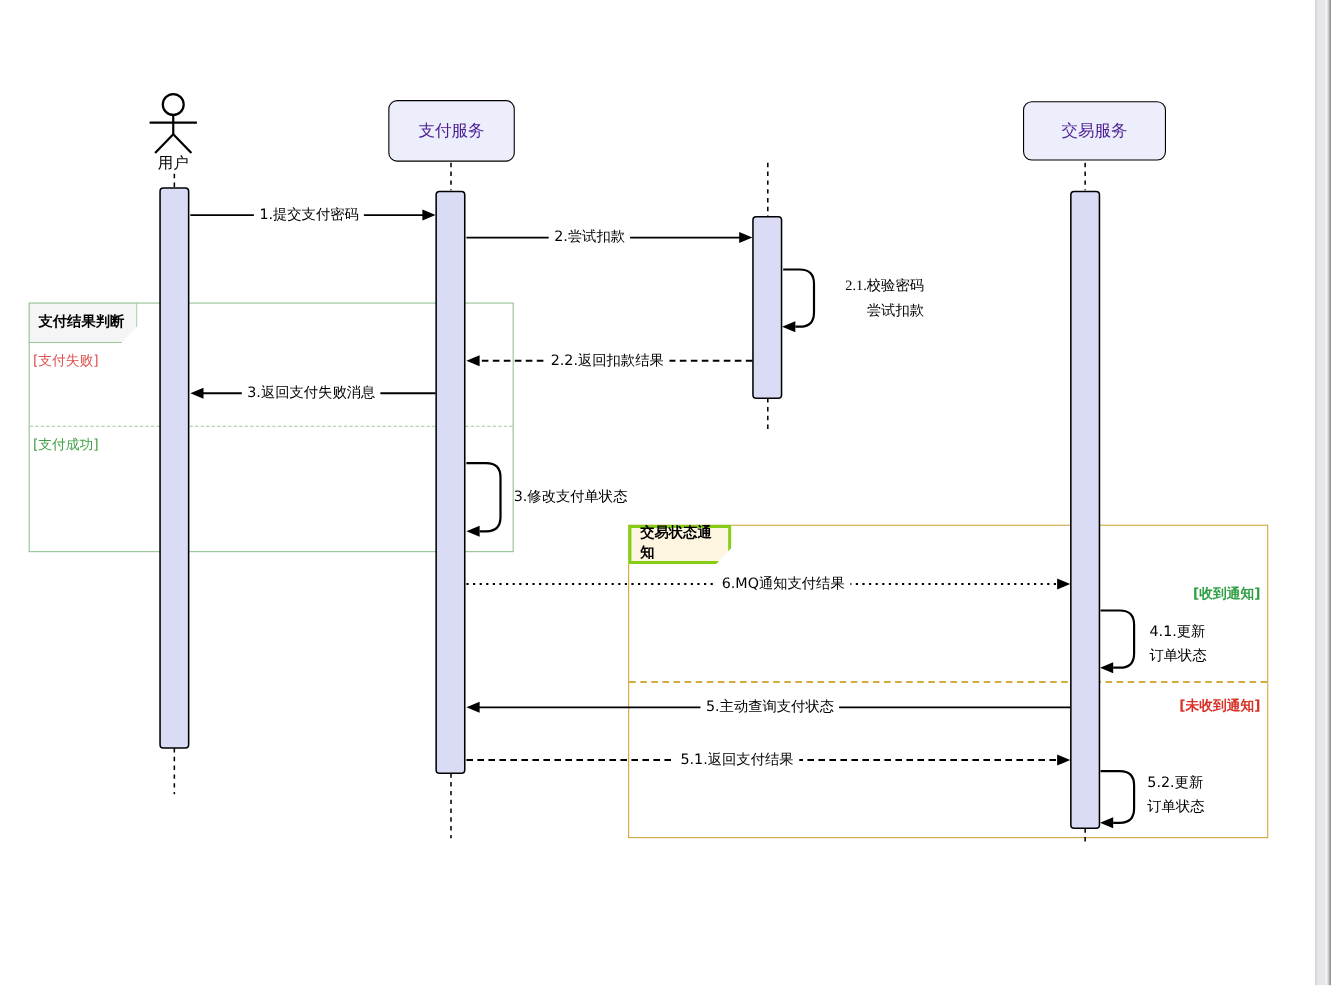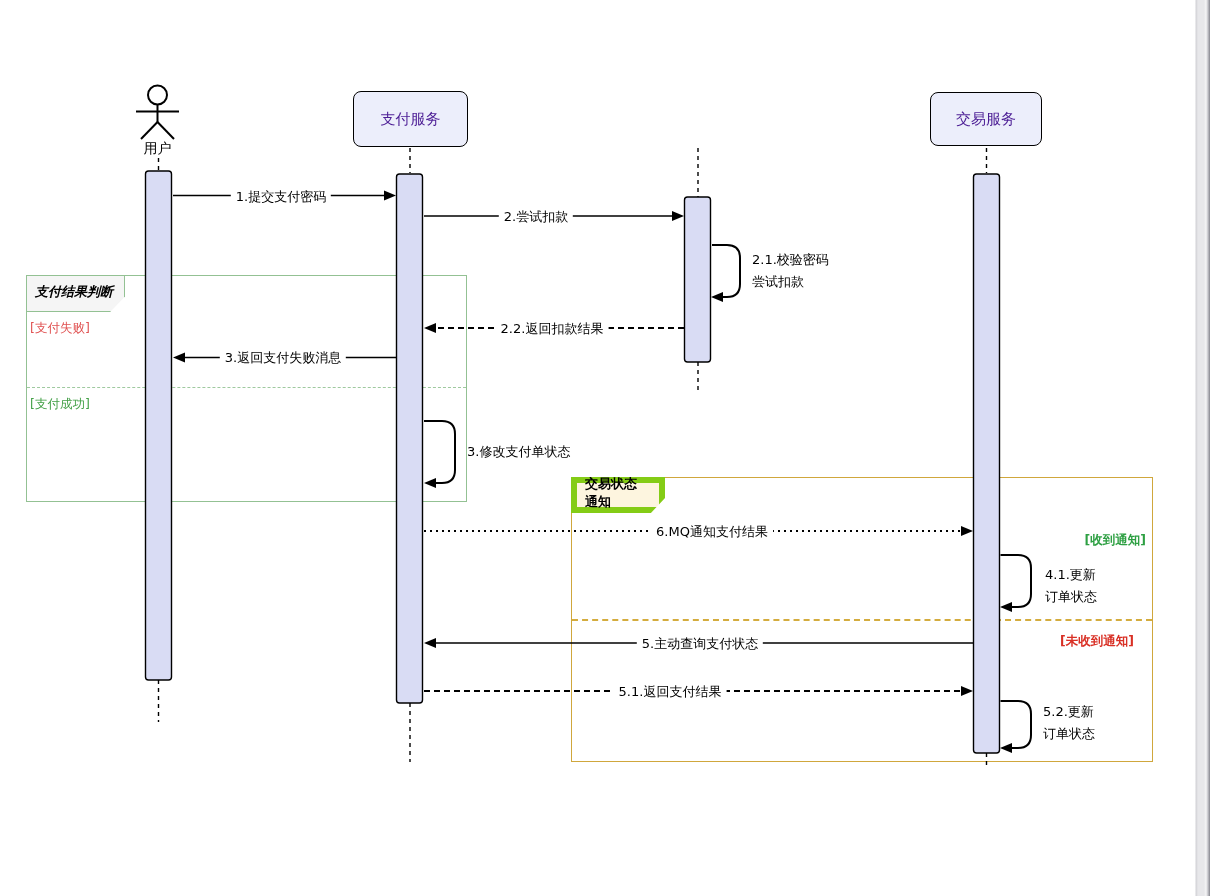--- a/index.html
+++ b/index.html
@@ -10,22 +10,22 @@
   svg{position:absolute;left:0;top:0;}
   
   .frame{position:absolute;box-sizing:border-box;background:transparent;}
   .frame-green{border:1px solid #93c193;}
   .frame-gold{border:1.6px solid #d0a73c;}
   .frame-tab{
     position:absolute;box-sizing:border-box;display:flex;align-items:center;
     font-size:13px;font-weight:bold;color:#000;padding:0 10px 4px 8px;
     clip-path:polygon(0 0,100% 0,100% 58%,85% 100%,0 100%);
   }
-  .tab-green{background:#f5f5f5;border:1px solid #93c193;font-style:italic;}
-  .tab-gold{background:#fdf5df;border:6px solid #84cc16;}
+  .tab-green{background:#f5f5f5;border:1px solid #93c193;}
+  .tab-gold{background:#fdf5df;border:3px solid #84cc16;}
   .divider{position:absolute;left:0;width:100%;height:0;}
   .div-green{border-top:1.4px dashed #9fc99f;}
   .div-gold{border-top:2px dashed #d4ac3e;}
   
   .pbox{
     position:absolute;box-sizing:border-box;background:#eceefb;border:1.4px solid #000;
     border-radius:8px;display:flex;align-items:center;justify-content:center;
     font-size:15px;color:#4c1d95;
   }
   
@@ -149,27 +149,27 @@
     <g fill="none" stroke="#000" stroke-width="2">
       <path d="M1000.5 701 H1018 Q1031 701 1031 714 V735 Q1031 748 1018 748 H1012"></path>
       <polygon points="1000,748 1012,743 1012,753" fill="#000" stroke="none"></polygon>
     </g>
   </svg>
 
   <div class="actor-label" style="left:157.5px;top:140px;">用户</div>
   <div class="pbox" style="left:353px;top:91px;width:115px;height:56px;">
     <span>支付服务</span>
   </div>
-  <div class="pbox" style="left:930px;top:92px;width:112px;height:54px;">
+  <div class="pbox" style="left:930px;top:92px;width:130px;height:54px;">
     <span>交易服务</span>
   </div>
 
   <div class="mlabel" style="left:281px;top:196px;">1.提交支付密码</div>
   <div class="mlabel" style="left:536px;top:216px;">2.尝试扣款</div>
-  <div class="looplabel" style="left:752px;top:249px;width:88px;text-align:left;">
+  <div class="looplabel" style="left:752px;top:249px;width:88px;text-align:right;font-family:Liberation Serif, serif;">
     <div>2.1.校验密码</div>
     <div>尝试扣款</div>
   </div>
   <div class="mlabel" style="left:552px;top:328px;">2.2.返回扣款结果</div>
   <div class="mlabel" style="left:283px;top:357px;">3.返回支付失败消息</div>
   <div class="looplabel" style="left:467px;top:441px;">3.修改支付单状态</div>
   <div class="mlabel" style="left:712px;top:531px;">6.MQ通知支付结果</div>
   <div class="looplabel" style="left:1045px;top:564px;">
     <div>4.1.更新</div>
     <div>订单状态</div>
@@ -177,17 +177,17 @@
   <div class="mlabel" style="left:700px;top:643px;">5.主动查询支付状态</div>
   <div class="mlabel" style="left:670px;top:691px;">5.1.返回支付结果</div>
   <div class="looplabel" style="left:1043px;top:701px;">
     <div>5.2.更新</div>
     <div>订单状态</div>
   </div>
 
   <div class="guard" style="left:30px;top:320px;color:#e05252;">[支付失败]</div>
   <div class="guard" style="left:30px;top:396px;color:#43a047;">[支付成功]</div>
   <div class="guard guard-bold" style="right:64px;top:532px;color:#2ea043;">[收到通知]</div>
-  <div class="guard guard-bold" style="right:76px;top:633px;color:#d93025;">[未收到通知]</div>
+  <div class="guard guard-bold" style="right:64px;top:633px;color:#d93025;">[未收到通知]</div>
 
   <div class="scrollbar"></div>
 
 </div>
 
 </body></html>

